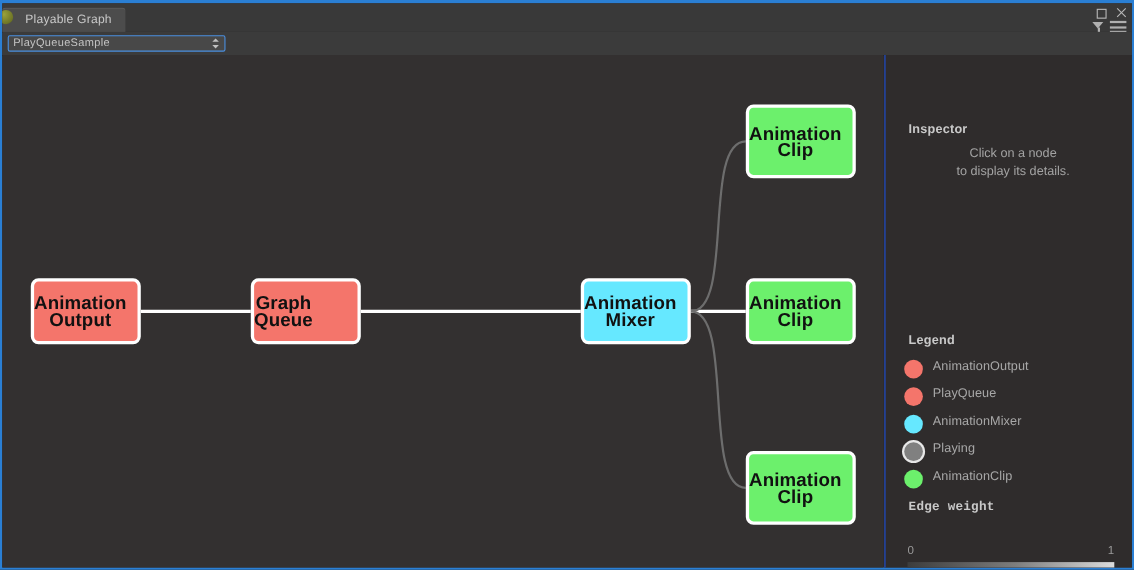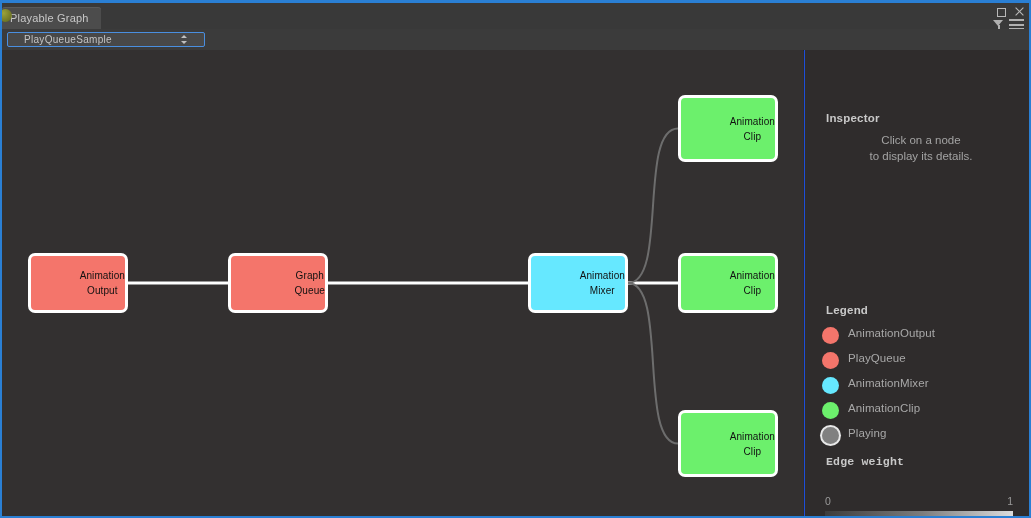--- a/index.html
+++ b/index.html
@@ -33,21 +33,21 @@
     left: 0; top: 0;
     width: 1027px;
     height: 26px;
     background: #393939;
     border-bottom: 1px solid #232323;
   }
   #tab {
     position: absolute;
     left: 0; top: 4px;
     height: 22px;
-    padding: 0 12px 0 8px;
+    padding: 0 12px 0 21px;
     background: #4c4c4c;
     border-top-left-radius: 3px;
     border-top-right-radius: 3px;
     display: flex;
     align-items: center;
     gap: 4px;
     box-shadow: inset 0 1px 0 #5a5a5a;
   }
   #tab-icon {
     position: absolute;
@@ -139,21 +139,21 @@
   #graph-dropdown {
     position: absolute;
     left: 5px; top: 3px;
     width: 198px;
     height: 15px;
     background: #484848;
     border: 1px solid #4a8fe0;
     border-radius: 2px;
     display: flex;
     align-items: center;
-    padding: 0 16px;
+    padding: 0 4px;
     box-sizing: border-box;
   }
   #graph-dropdown-label {
     font-size: 10px;
     color: #c4c4c4;
     letter-spacing: 0.3px;
     flex: 1;
     white-space: nowrap;
     overflow: hidden;
   }
@@ -194,26 +194,27 @@
     height: 467px;
   }
 
   .node {
     position: absolute;
     box-sizing: border-box;
     border: 3px solid #ffffff;
     border-radius: 7px;
     display: flex;
     align-items: center;
-    justify-content: flex-end;
+    justify-content: flex-start;
     text-align: center;
     color: #111111;
-    font-size: 10px;
+    font-size: 17px;
     line-height: 15px;
     letter-spacing: 0.1px;
+    font-weight: bold;
   }
 
   
   #side-panel {
     position: absolute;
     left: 802px; top: 47px;
     width: 225px;
     height: 467px;
     background: #2f2c2c;
     border-left: 1px solid #1d4ed8;
@@ -362,26 +363,26 @@
         </div>
         <div class="legend-row">
           <span class="legend-swatch" style="background: rgb(244, 117, 107);"></span>
           <span class="legend-label">PlayQueue</span>
         </div>
         <div class="legend-row">
           <span class="legend-swatch" style="background: rgb(102, 232, 255);"></span>
           <span class="legend-label">AnimationMixer</span>
         </div>
         <div class="legend-row">
+          <span class="legend-swatch" style="background: rgb(128, 128, 128); box-shadow: rgb(232, 232, 232) 0px 0px 0px 2px;"></span>
+          <span class="legend-label">Playing</span>
+        </div>
+        <div class="legend-row">
           <span class="legend-swatch" style="background: rgb(108, 240, 108);"></span>
           <span class="legend-label">AnimationClip</span>
-        </div>
-        <div class="legend-row">
-          <span class="legend-swatch" style="background: rgb(128, 128, 128); box-shadow: rgb(232, 232, 232) 0px 0px 0px 2px;"></span>
-          <span class="legend-label">Playing</span>
         </div>
       </div>
 
     <div class="panel-heading" id="edgeweight-heading">Edge weight</div>
     <div id="edge-scale-nums">
       <span>0</span>
       <span>1</span>
     </div>
     <div id="edge-gradient"></div>
   </div>

